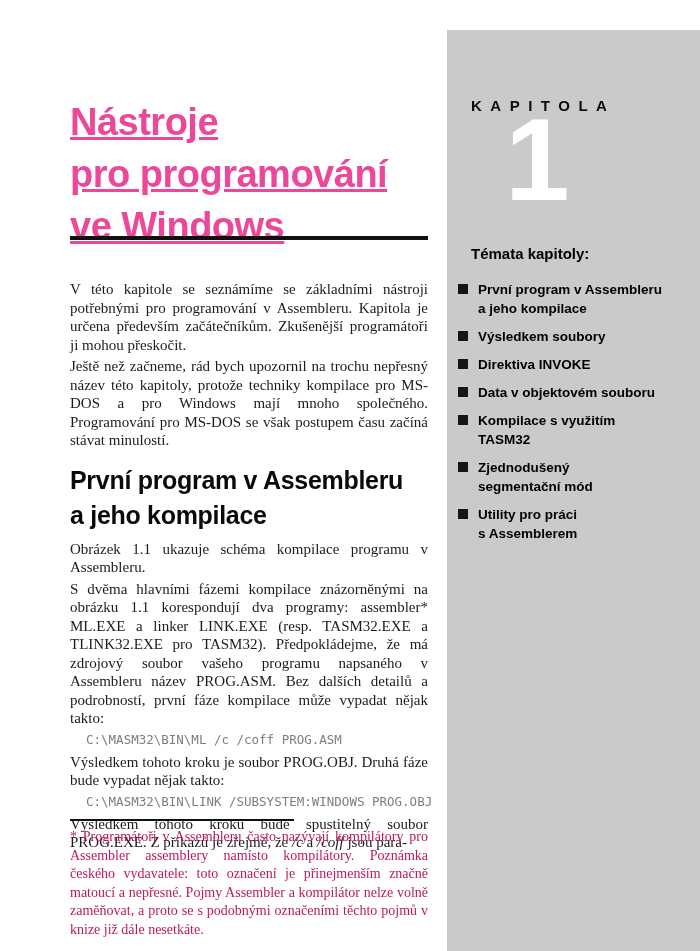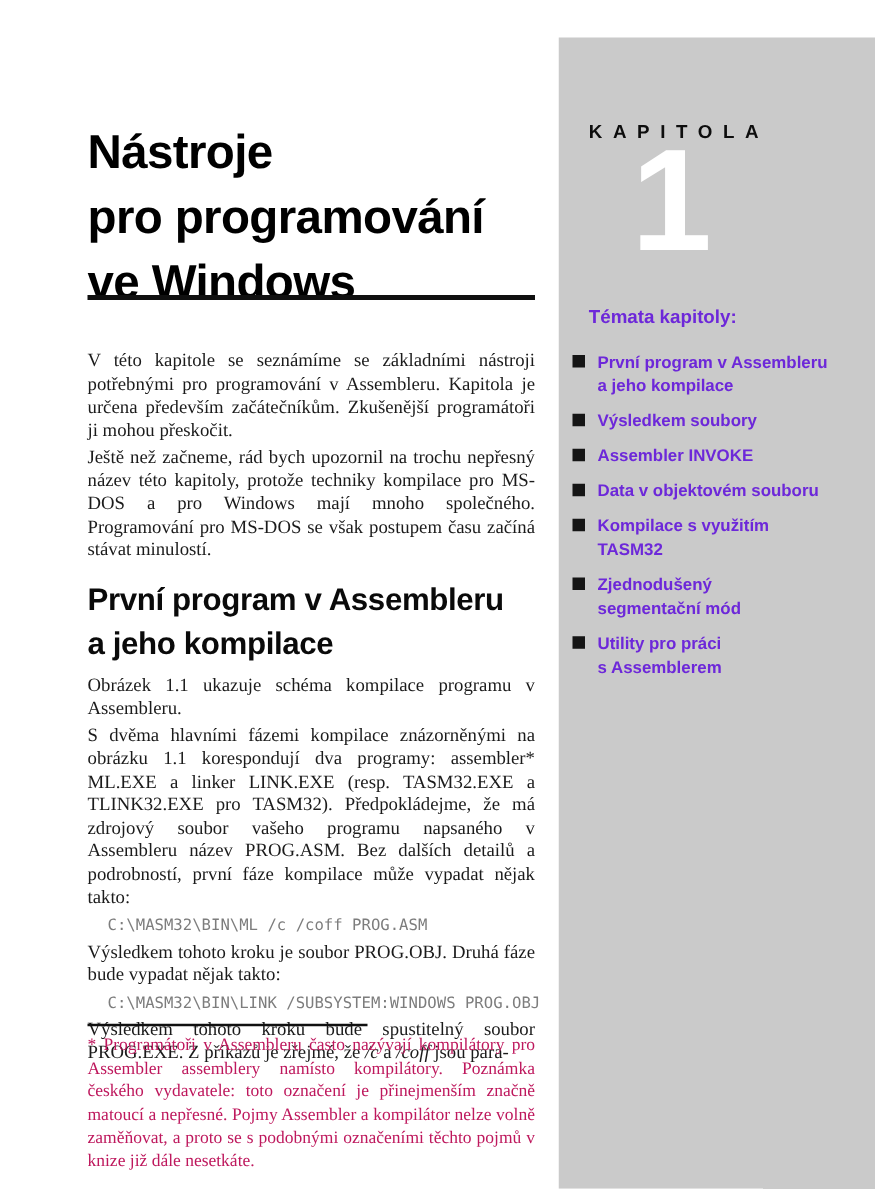--- a/index.html
+++ b/index.html
@@ -38,21 +38,21 @@
     font-weight: 700;
     font-size: 116px;
     line-height: 1;
     color: #ffffff;
   }
   .topics {
     position: absolute;
     top: 214px; left: 11px;
     width: 232px;
     font-family: "Liberation Sans", sans-serif;
-    color: #6d28d9;
+    color: #000000;
   }
   .topics-title {
     margin: 0 0 16px 13px;
     font-weight: 700;
     font-size: 15px;
     line-height: 20px;
   }
   .topic-list { list-style: none; margin: 0; padding: 0; }
   .topic-item {
     display: flex;
@@ -75,21 +75,22 @@
   
   .chapter-title {
     position: absolute;
     left: 70px; top: 71px;
     width: 372px;
     font-family: "Liberation Sans", sans-serif;
     font-weight: 700;
     font-size: 38px;
     line-height: 52px;
     letter-spacing: -0.5px;
-    color: #000000;
+    color: #ec4899;
+    text-decoration: underline;
   }
   .chapter-title span { display: block; }
   .title-rule {
     position: absolute;
     left: 70px; top: 236px;
     width: 358px; height: 4px;
     background: #101010;
   }
 
   .main-flow {
@@ -199,21 +200,21 @@
         <li class="topic-item">
           <span class="bullet-square"></span>
           <span class="topic-label">
             <span>Výsledkem soubory</span>
             <span></span>
           </span>
         </li>
         <li class="topic-item">
           <span class="bullet-square"></span>
           <span class="topic-label">
-            <span>Assembler INVOKE</span>
+            <span>Direktiva INVOKE</span>
             <span></span>
           </span>
         </li>
         <li class="topic-item">
           <span class="bullet-square"></span>
           <span class="topic-label">
             <span>Data v objektovém souboru</span>
             <span></span>
           </span>
         </li>

